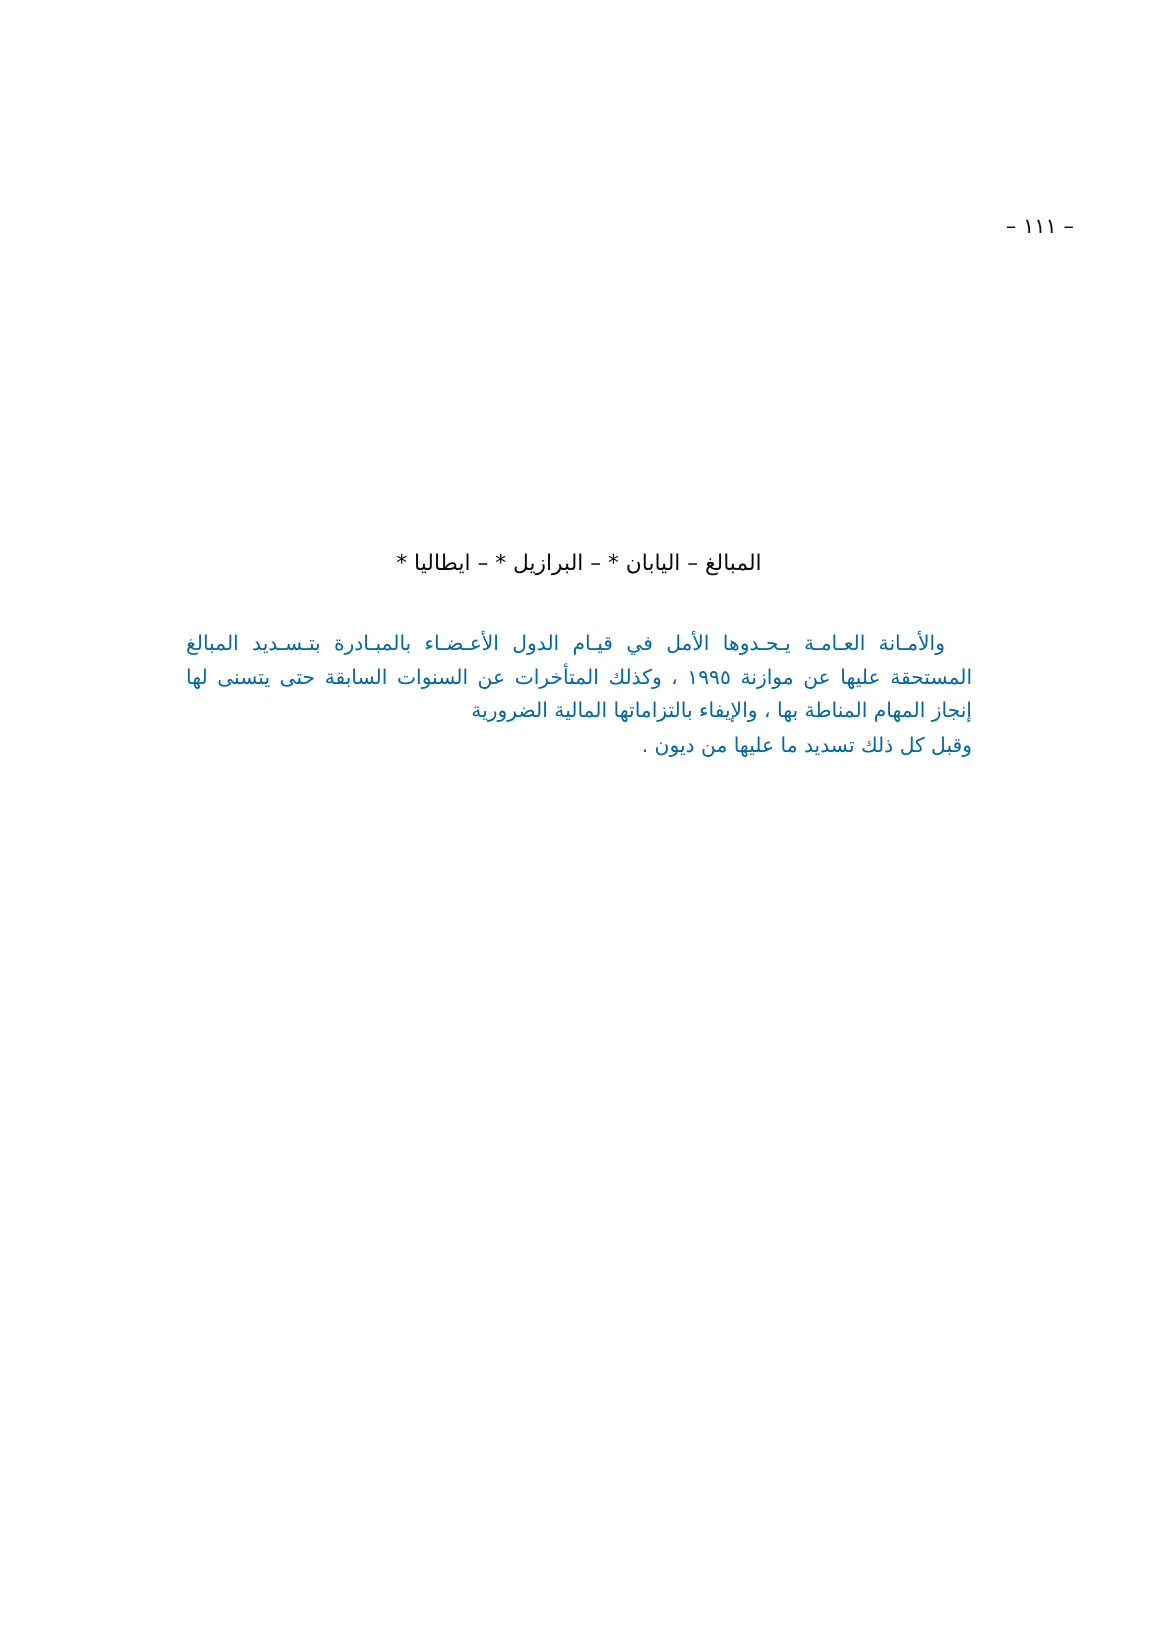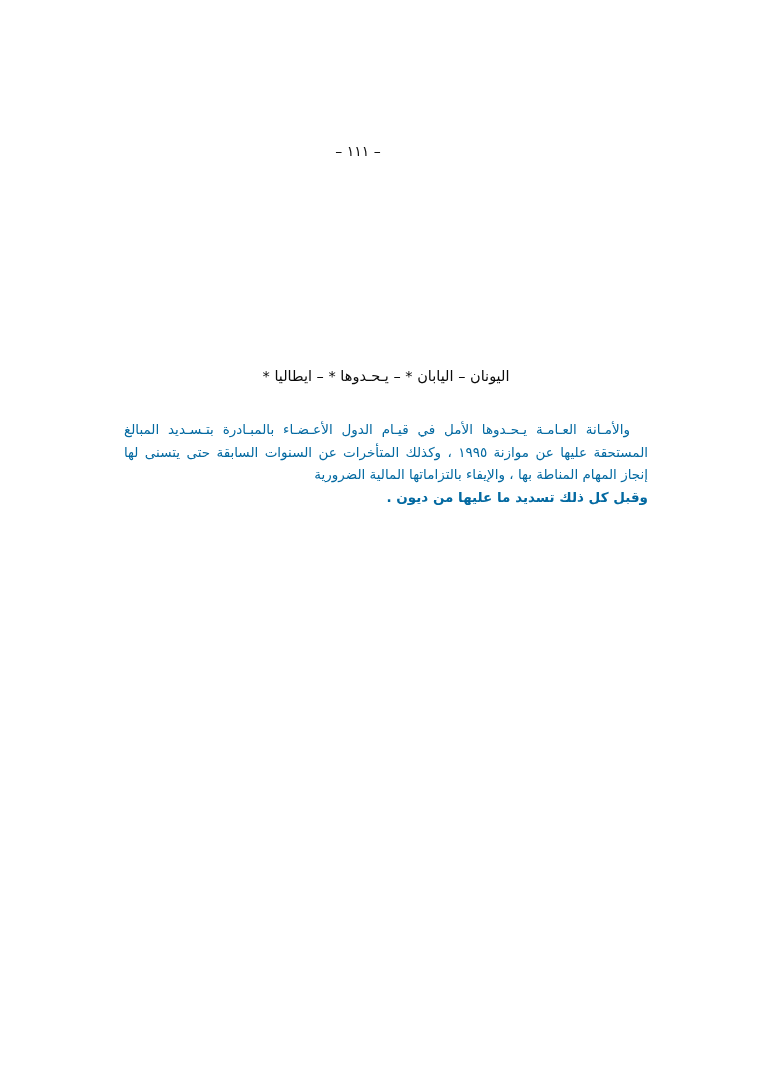--- a/index.html
+++ b/index.html
@@ -15,21 +15,21 @@
     margin: 0 auto;
     overflow: hidden;
     font-family: "DejaVu Sans", "Liberation Sans", sans-serif;
     color: #0b0b0b;
   }
   .page-number {
     position: absolute;
     top: 143px;
     left: 0;
     width: 716px;
-    text-align: center;
+    text-align: right;
     font-size: 14px;
     letter-spacing: 1px;
     color: #111111;
     direction: rtl;
   }
   .countries-line {
     position: absolute;
     top: 368px;
     right: 124px;
     width: 524px;
@@ -52,30 +52,29 @@
     color: #0369a1;
   }
   .body-paragraph .indent {
     display: inline-block;
     width: 18px;
   }
   .body-paragraph .last-line {
     display: block;
     text-align: center;
     direction: rtl;
-    font-weight: bold;
   }
 </style>
 </head>
 <body>
 
 <div class="page">
 
   <div class="page-number">– ١١١ –</div>
 
-  <div class="countries-line">اليونان – اليابان * – يـحـدوها * – ايطاليا *</div>
+  <div class="countries-line">المبالغ – اليابان * – البرازيل * – ايطاليا *</div>
 
   <div class="body-paragraph">
     <span class="indent"></span><span>والأمـانة العـامـة يـحـدوها  الأمل في قيـام الدول الأعـضـاء بالمبـادرة بتـسـديد المبالغ المستحقة عليها عن موازنة ١٩٩٥ ، وكذلك المتأخرات عن السنوات السابقة حتى يتسنى لها إنجاز المهام المناطة بها ، والإيفاء بالتزاماتها المالية الضرورية</span>
     <span class="last-line">وقبل كل ذلك تسديد ما عليها من ديون .</span>
   </div>
 
 </div>
 
 </body></html>

